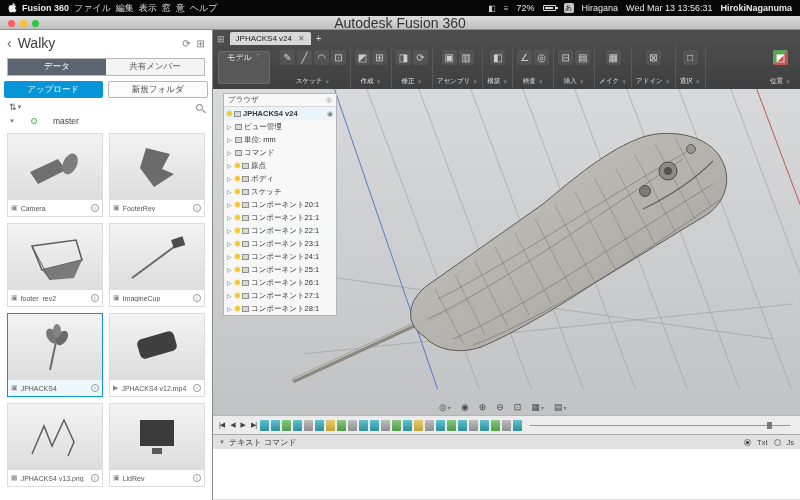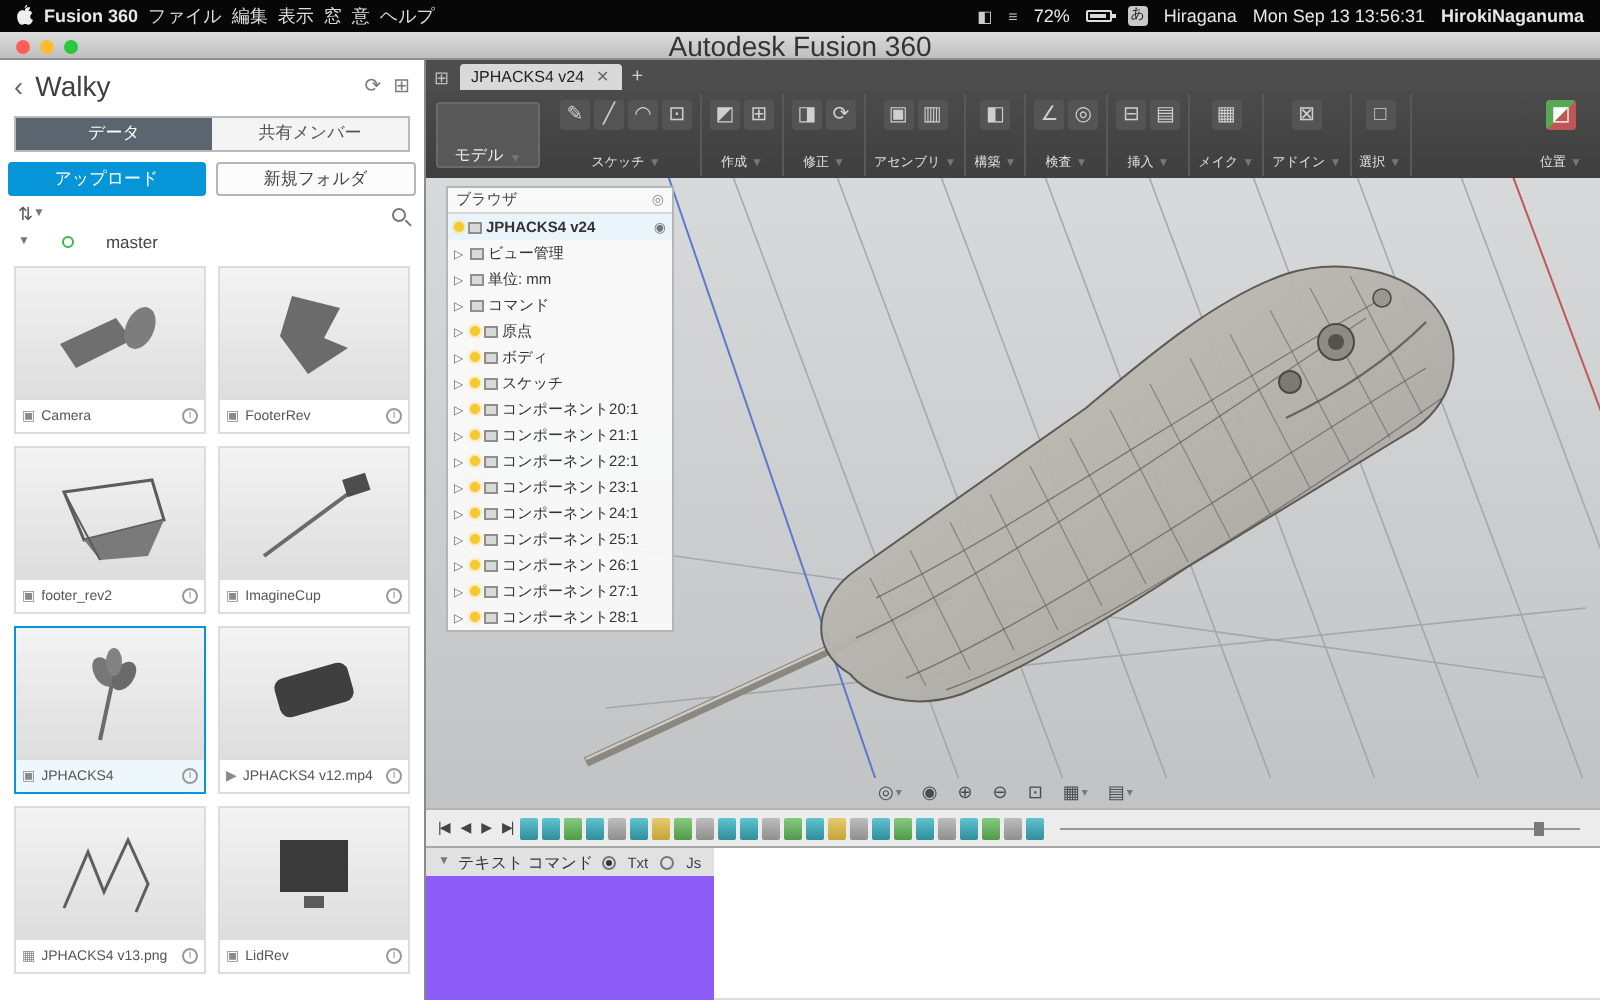--- a/index.html
+++ b/index.html
@@ -57,21 +57,21 @@
 
   
   .main { flex:1; display:flex; flex-direction:column; min-width:0; }
   .doctabs { height:15px; background:#4d4d4d; display:flex; align-items:flex-end; padding-left:4px; gap:5px; }
   .dt-grid { color:#bbb; font-size:9px; margin-bottom:1px; }
   .dtab { height:13px; background:#d9d9d9; color:#222; font-size:8px; display:flex; align-items:center; gap:6px; padding:0 6px; border-radius:2px 2px 0 0; }
   .dtab .x { color:#666; font-size:8px; }
   .newtab { color:#ccc; font-size:10px; margin-bottom:1px; }
 
   .toolbar { height:44px; background:linear-gradient(#4b4b4b,#3f3f3f); display:flex; padding:2px 5px 1px; color:#ddd; }
-  .ws { width:52px; margin:4px 6px 4px 0; background:#585858; border:1px solid #6a6a6a; border-radius:2px; display:flex; align-items:flex-end; justify-content:center; gap:3px; font-size:8px; color:#eee; }
+  .ws { width:52px; margin:4px 6px 4px 0; background:#585858; border:1px solid #6a6a6a; border-radius:2px; display:flex; align-items:flex-start; justify-content:center; gap:3px; font-size:8px; color:#eee; }
   .tgroup { display:flex; flex-direction:column; align-items:center; justify-content:space-between; padding:3px 4px 2px; border-right:1px solid #585858; }
   .tg-last { margin-left:auto; border-right:none; }
   .ticons { display:flex; gap:2px; }
   .tbi { width:15px; height:15px; background:#545454; border-radius:2px; color:#cfcfcf; font-size:10px; line-height:15px; text-align:center; }
   .tbi-pos { background:linear-gradient(135deg,#57a757 50%, #c05555 50%); color:#fff; }
   .tlabel { font-size:6.5px; color:#e2e2e2; display:flex; gap:2px; align-items:center; }
 
   .viewport { flex:1; position:relative; background:linear-gradient(#d8d9da,#c1c3c4); overflow:hidden; }
   .vp-svg { position:absolute; inset:0; }
 
@@ -93,21 +93,21 @@
   .nav-i { display:flex; align-items:center; gap:1px; }
 
   .timeline { height:19px; background:#ececec; border-top:1px solid #b3b3b3; display:flex; align-items:center; padding:0 4px; gap:2px; }
   .tl-ctrl { font-size:7px; color:#444; padding:0 2px; letter-spacing:-1px; }
   .tl-i { width:9px; height:11px; border-radius:1px; flex:none; }
   .c-t { background:linear-gradient(#5fc3cf,#2f8f9b); } .c-g { background:linear-gradient(#86c97f,#4f9b4a); }
   .c-f { background:linear-gradient(#bdbdbd,#8f8f8f); } .c-y { background:linear-gradient(#e4cb6a,#c3a43a); }
   .tl-line { flex:1; height:1px; background:#999; position:relative; margin:0 6px; }
   .tl-line::after { content:""; position:absolute; right:18px; top:-3px; width:5px; height:7px; background:#7a7a7a; }
 
-  .txtpanel { height:77px; background:#8b5cf6; border-top:1px solid #a8a8a8; display:flex; }
+  .txtpanel { height:66px; background:#f97316; border-top:1px solid #a8a8a8; display:flex; flex-direction:column; }
   .tp-head { height:14px; background:#e1e1e1; display:flex; align-items:center; gap:4px; padding:0 6px; font-size:8px; color:#333; }
   .tp-right { margin-left:auto; display:flex; align-items:center; gap:6px; font-size:7.5px; color:#444; }
   .radio { width:7px; height:7px; border:1px solid #777; border-radius:50%; display:inline-block; position:relative; }
   .radio.on::after { content:""; position:absolute; inset:1px; background:#333; border-radius:50%; }
   .tp-body { flex:1; background:#fff; border-bottom:1px solid #ddd; }
   .tp-inrow { height:15px; display:flex; align-items:center; padding:0 4px; }
   .cmd { flex:1; border:none; outline:none; font-size:7.5px; color:#444; font-family:"Liberation Sans",sans-serif; }
   .thumb svg { display:block; }
 </style>
 </head>
@@ -129,21 +129,21 @@
     <span class="mi">窓</span>
     <span class="mi">意</span>
     <span class="mi">ヘルプ</span>
     <div class="mb-right">
       <span class="stat-glyph">◧</span>
       <span class="stat-glyph">≡</span>
       <span>72%</span>
       <span class="batt"></span>
       <span class="inp-badge">あ</span>
       <span>Hiragana</span>
-      <span>Mon Sep 13 13:56:31</span>
+      <span>Wed Mar 13 13:56:31</span>
       <span class="app">HirokiNaganuma</span>
     </div>
   </div>
 
   <div class="titlebar">
     <div class="lights">
       <span class="light l-red"></span>
       <span class="light l-yel"></span>
       <span class="light l-grn"></span>
     </div>

